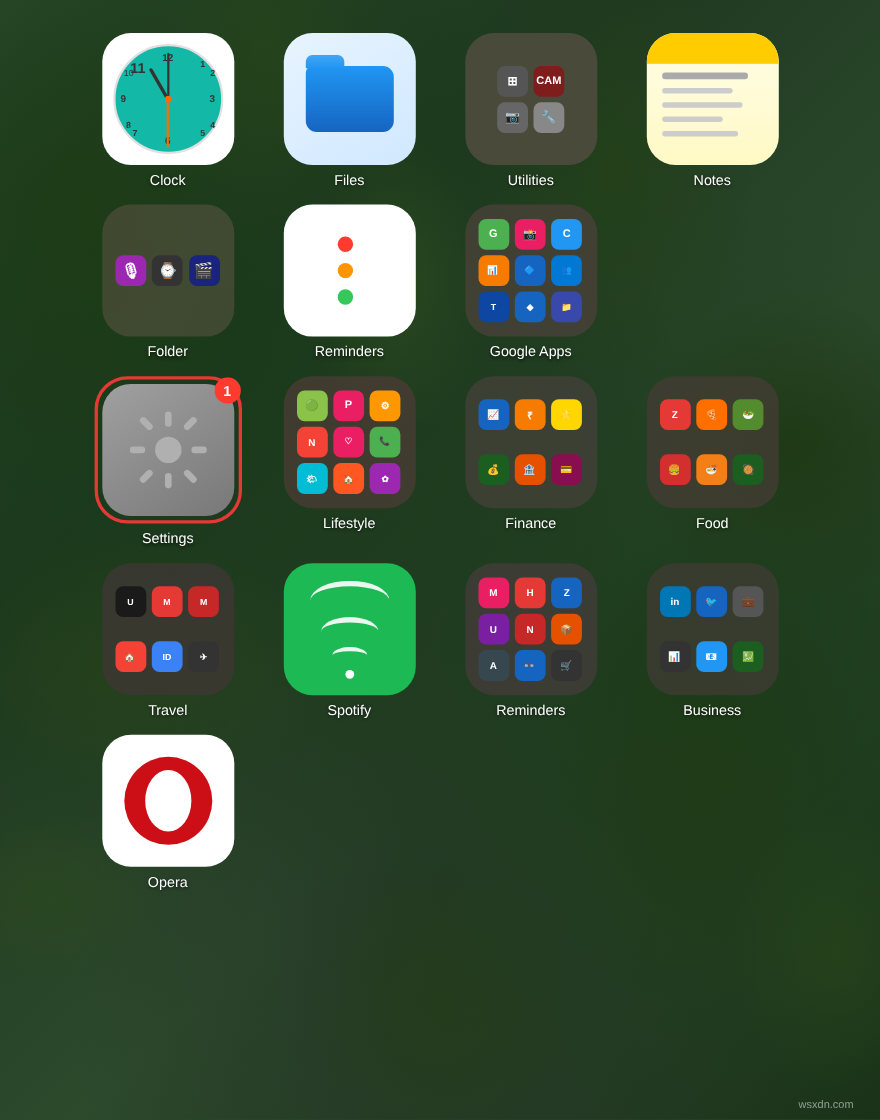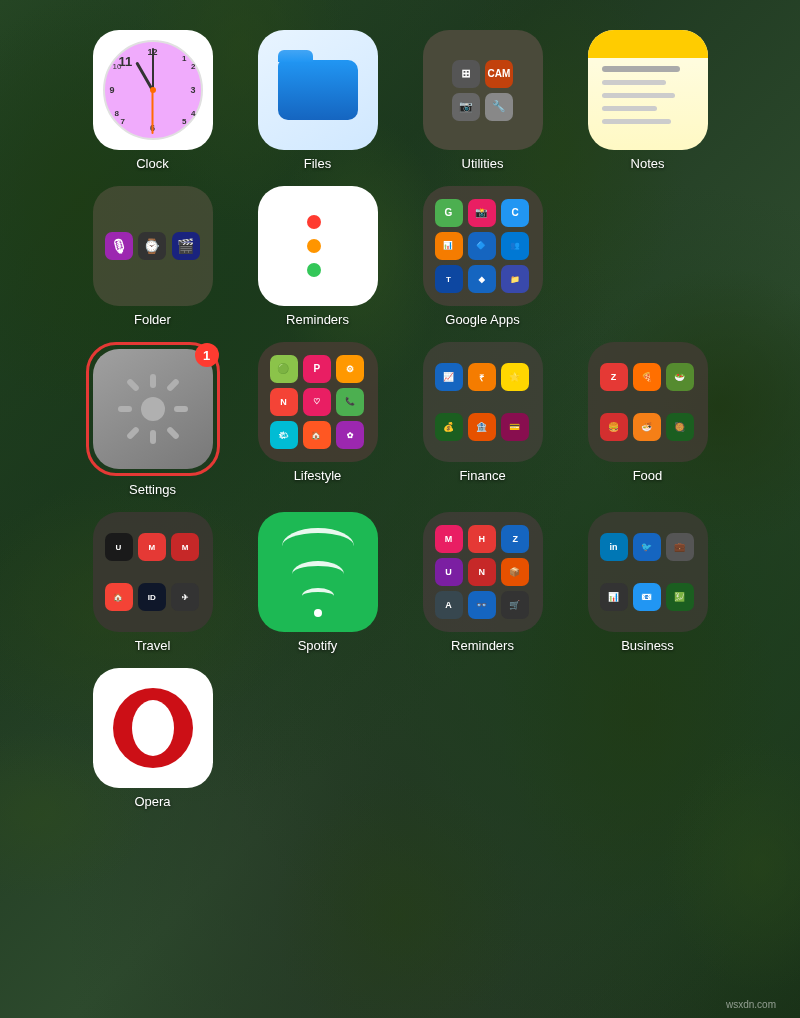--- a/index.html
+++ b/index.html
@@ -132,21 +132,21 @@
       position: relative;
       display: flex;
       align-items: center;
       justify-content: center;
       overflow: hidden;
     }
     .clock-face {
       width: 100px;
       height: 100px;
       border-radius: 50%;
-      background: #f0abfc;
+      background: #14b8a6;
       border: 2px solid #e0e0e0;
       position: relative;
       display: flex;
       align-items: center;
       justify-content: center;
     }
     .hour-hand {
       position: absolute;
       width: 3px;
       height: 32px;
@@ -494,21 +494,21 @@
         <div class="folder-shape"></div>
       </div>
       <span class="app-label">Files</span>
     </div>
 
     <div class="app-item">
       <div class="utilities-icon app-icon">
 
         <div style="display:grid;grid-template-columns:repeat(2,1fr);gap:5px;padding:10px;">
           <div class="mini-icon" style="background:#555;font-size:11px;">⊞</div>
-          <div class="mini-icon" style="background:#c2410c;font-size:10px;">CAM</div>
+          <div class="mini-icon" style="background:#7f1d1d;font-size:10px;">CAM</div>
           <div class="mini-icon" style="background:#666;font-size:11px;">📷</div>
           <div class="mini-icon" style="background:#888;font-size:11px;">🔧</div>
         </div>
       </div>
       <span class="app-label">Utilities</span>
     </div>
 
     <div class="app-item">
       <div class="app-icon" style="background:linear-gradient(180deg,#fffde7,#fff9c4);border-radius:26px;overflow:hidden;position:relative;">
         <div style="position:absolute;top:0;left:0;right:0;height:28px;background:#ffcc00;"></div>
@@ -647,21 +647,21 @@
   </div>
 
   <div class="app-grid">
 
     <div class="app-item">
       <div class="travel-icon app-icon">
         <div class="mini-icon" style="background:#1a1a1a;font-size:8px;color:white;">U</div>
         <div class="mini-icon" style="background:#e53935;font-size:8px;">M</div>
         <div class="mini-icon" style="background:#c62828;font-size:8px;">M</div>
         <div class="mini-icon" style="background:#f44336;font-size:8px;">🏠</div>
-        <div class="mini-icon" style="background:#0f172a;font-size:8px;">ID</div>
+        <div class="mini-icon" style="background:#3b82f6;font-size:8px;">ID</div>
         <div class="mini-icon" style="background:#333;font-size:8px;">✈</div>
       </div>
       <span class="app-label">Travel</span>
     </div>
 
     <div class="app-item">
       <div class="spotify-icon app-icon">
         <div class="spotify-waves">
           <div class="spotify-wave" style="width:72px;height:36px;border-top:5px solid white;border-radius:50% 50% 0 0;border-bottom:none;border-left:none;border-right:none;"></div>
           <div class="spotify-wave" style="width:52px;height:26px;border-top:5px solid white;border-radius:50% 50% 0 0;border-bottom:none;border-left:none;border-right:none;margin-top:-8px;"></div>

